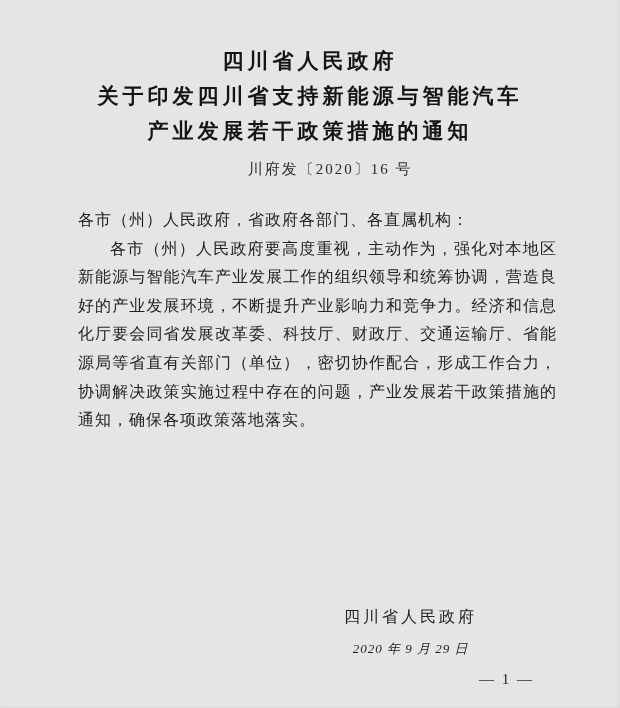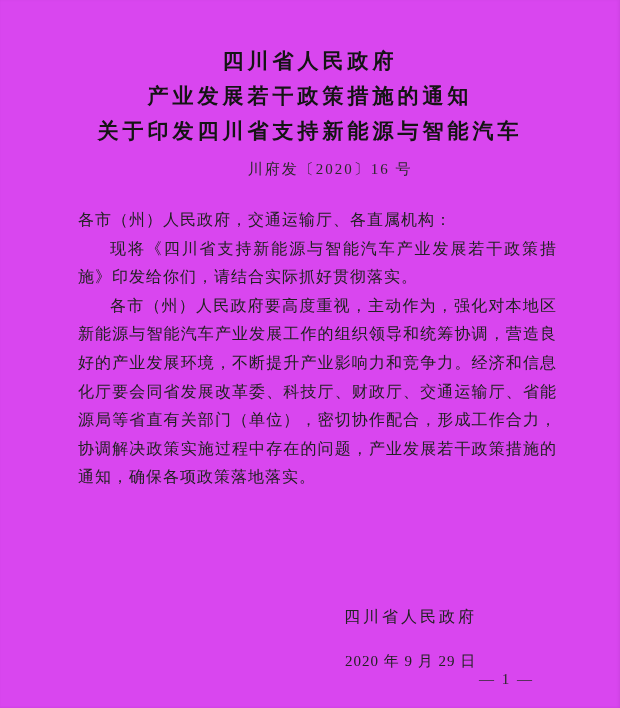--- a/index.html
+++ b/index.html
@@ -5,21 +5,21 @@
   html, body {
     margin: 0;
     padding: 0;
     background: #ffffff;
   }
   .page {
     position: relative;
     width: 620px;
     height: 708px;
     margin: 0;
-    background: #d946ef;
+    background: #e5e5e5;
     overflow: hidden;
     font-family: "Liberation Serif", "DejaVu Serif", serif;
     color: #1f1f1f;
     box-shadow: inset -2px 0 3px rgba(0,0,0,0.04), inset 0 -1px 2px rgba(0,0,0,0.03);
   }
   .title-block {
     padding-top: 44px;
     text-align: center;
   }
   .title-line {
@@ -60,51 +60,51 @@
     right: 143px;
     text-align: center;
   }
   .sign-name {
     font-size: 16px;
     letter-spacing: 3px;
     line-height: 20px;
     color: #222222;
   }
   .sign-date {
-    margin-top: 24px;
-    font-size: 15px;
+    margin-top: 12px;
+    font-size: 13px;
     letter-spacing: 1px;
     line-height: 20px;
     color: #222222;
+    font-style: italic;
   }
   .page-number {
     position: absolute;
     top: 671px;
     right: 86px;
     font-size: 15px;
     letter-spacing: 2px;
     color: #2a2a2a;
   }
 </style>
 </head>
 <body>
 
 <div class="page">
 
   <div class="title-block">
     <div class="title-line">四川省人民政府</div>
+    <div class="title-line">关于印发四川省支持新能源与智能汽车</div>
     <div class="title-line">产业发展若干政策措施的通知</div>
-    <div class="title-line">关于印发四川省支持新能源与智能汽车</div>
   </div>
 
   <div class="doc-number">川府发〔2020〕16 号</div>
 
   <div class="body-block">
-    <p class="salutation" style="margin:0;">各市（州）人民政府，交通运输厅、各直属机构：</p>
-    <p class="para" style="margin:0;">现将《四川省支持新能源与智能汽车产业发展若干政策措施》印发给你们，请结合实际抓好贯彻落实。</p>
+    <p class="salutation" style="margin:0;">各市（州）人民政府，省政府各部门、各直属机构：</p>
     <p class="para" style="margin:0;">各市（州）人民政府要高度重视，主动作为，强化对本地区新能源与智能汽车产业发展工作的组织领导和统筹协调，营造良好的产业发展环境，不断提升产业影响力和竞争力。经济和信息化厅要会同省发展改革委、科技厅、财政厅、交通运输厅、省能源局等省直有关部门（单位），密切协作配合，形成工作合力，协调解决政策实施过程中存在的问题，产业发展若干政策措施的通知，确保各项政策落地落实。</p>
   </div>
 
   <div class="sign-block">
     <div class="sign-name">四川省人民政府</div>
     <div class="sign-date">2020 年 9 月 29 日</div>
   </div>
 
   <div class="page-number">— 1 —</div>
 

